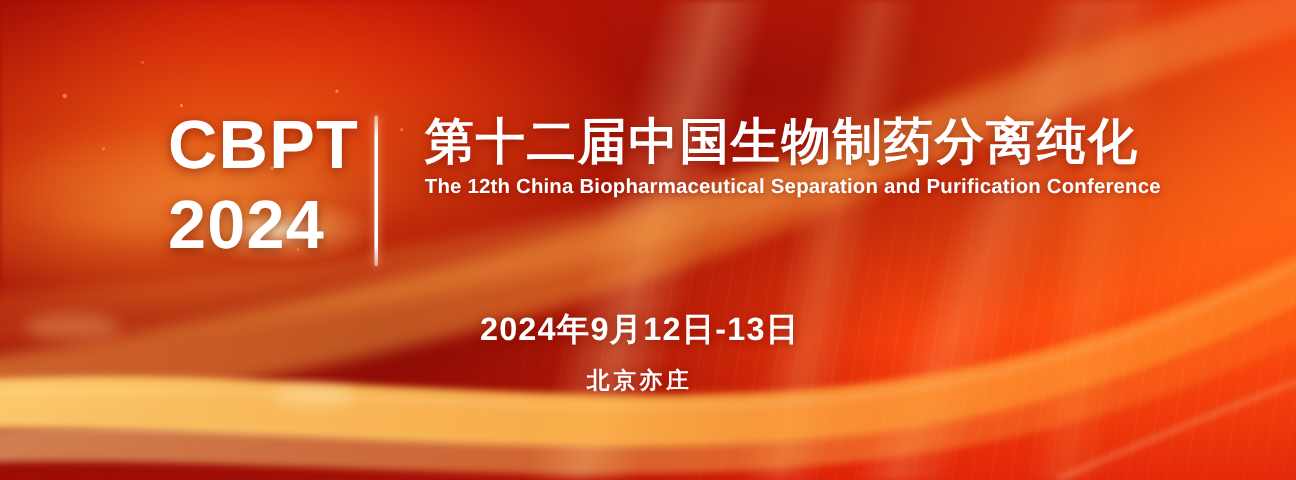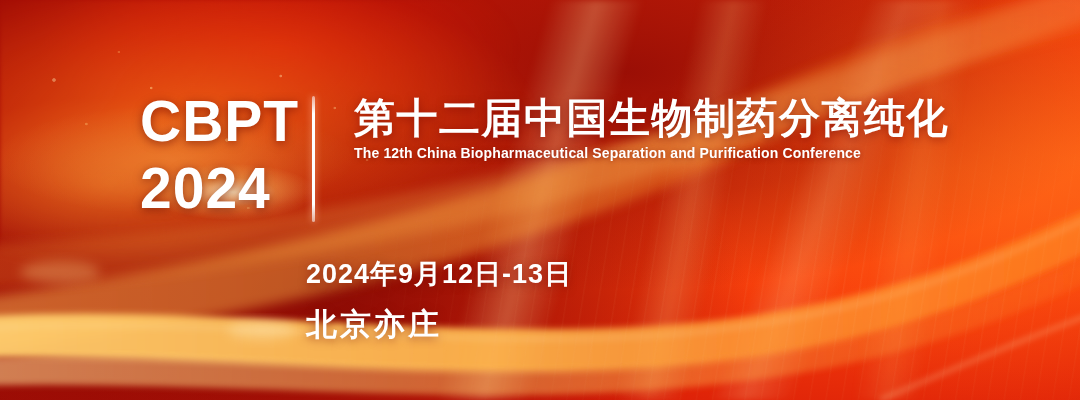--- a/index.html
+++ b/index.html
@@ -166,50 +166,50 @@
     font-size: 41px;
     line-height: 1.12;
     letter-spacing: 1.5px;
     text-shadow: 0 2px 8px rgba(110,6,3,0.5);
     white-space: nowrap;
   }
 
   .en-title {
     color: #ffffff;
     font-weight: 700;
-    font-size: 14px;
+    font-size: 17px;
     line-height: 1.25;
     letter-spacing: 0.15px;
     margin-top: 3px;
     text-shadow: 0 1px 5px rgba(110,6,3,0.5);
     white-space: nowrap;
   }
 
   .title-group-2 {
     margin-top: 16px;
   }
 
   .meta {
     position: absolute;
-    left: 306px;
+    left: 318px;
     top: 256px;
     width: 430px;
-    text-align: left;
+    text-align: center;
     color: #ffffff;
   }
   .meta-date {
     font-size: 27px;
     font-weight: 700;
     letter-spacing: 1px;
     text-shadow: 0 2px 8px rgba(110,6,3,0.5);
     white-space: nowrap;
   }
   .meta-venue {
     font-family: "DejaVu Serif", "Liberation Serif", serif;
-    font-size: 31px;
+    font-size: 19px;
     font-weight: 700;
     letter-spacing: 3px;
     margin-top: 12px;
     text-shadow: 0 2px 8px rgba(110,6,3,0.5);
     white-space: nowrap;
   }
 </style>
 </head>
 <body>
 

